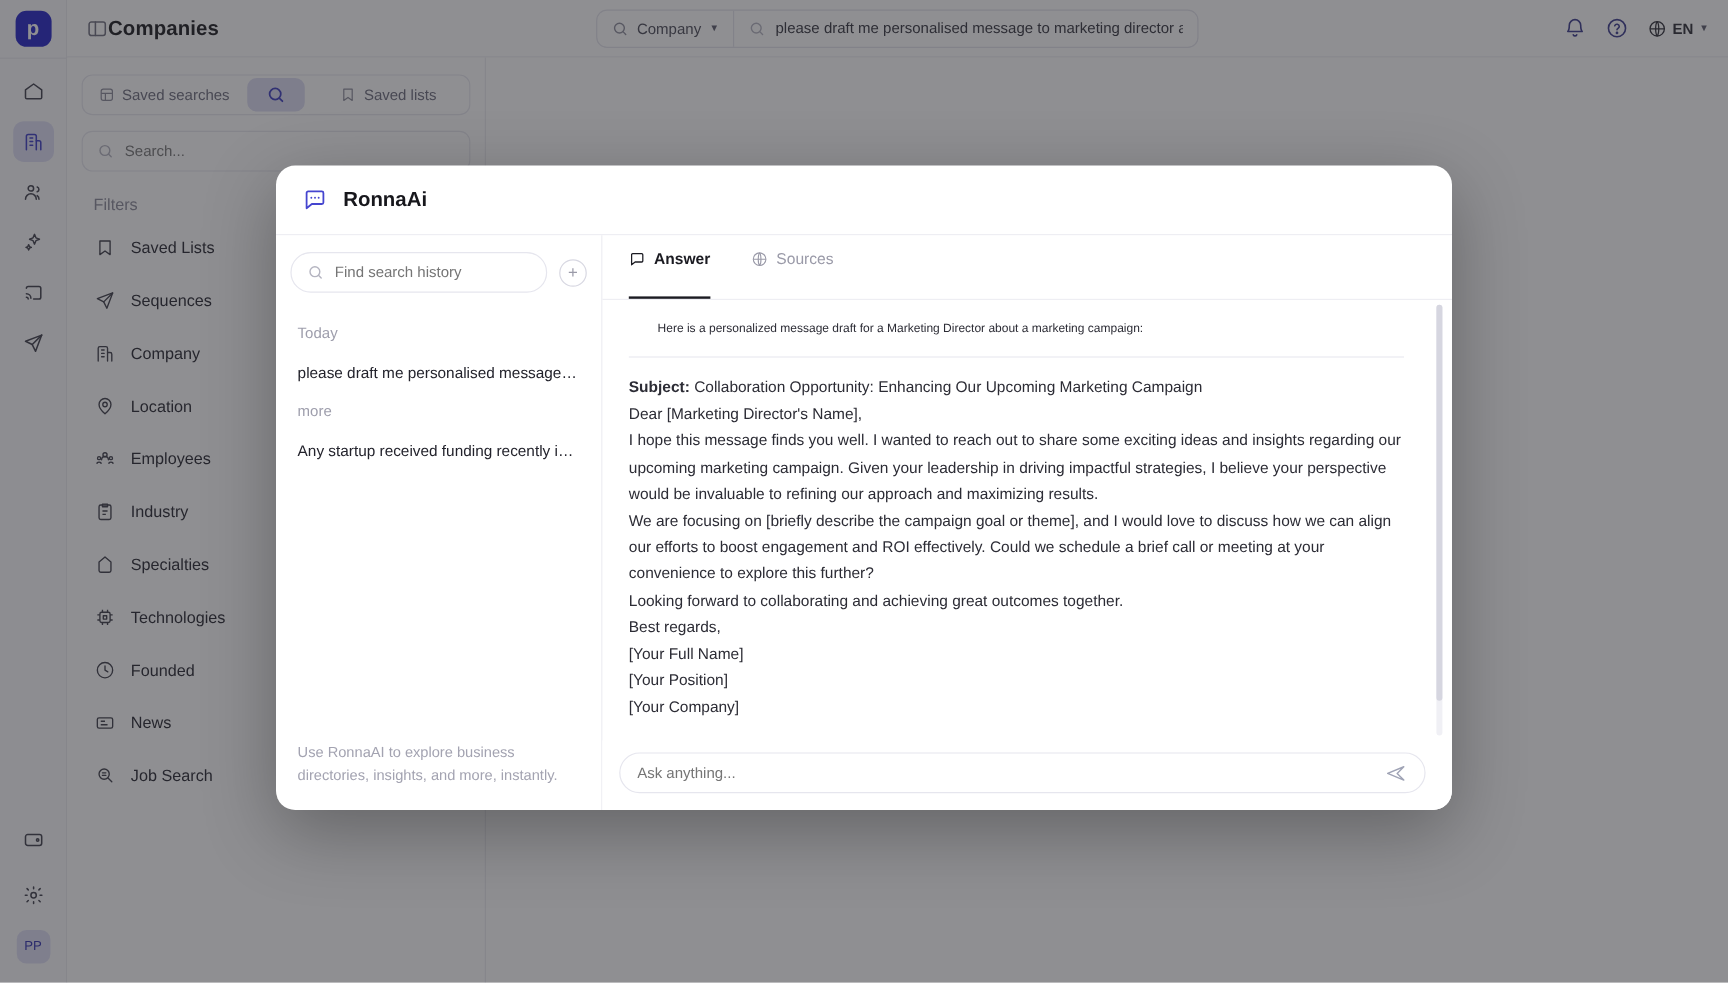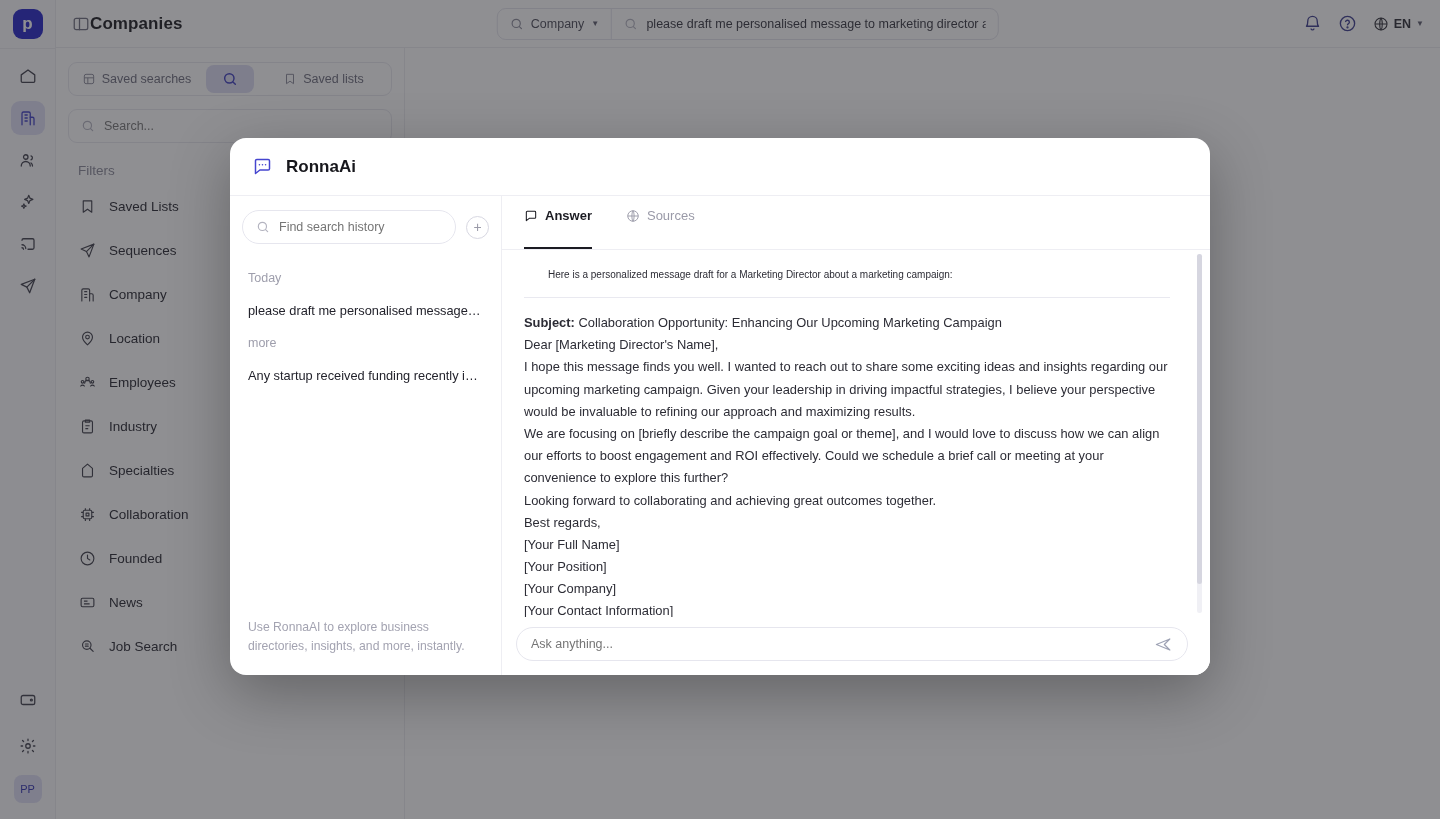--- a/index.html
+++ b/index.html
@@ -436,21 +436,21 @@
       <span>Specialties</span>
     </div>
     <div class="filter-row">
       <span class="filter-ico">
         <svg width="17" height="17" viewBox="0 0 24 24" fill="none" stroke="currentColor" stroke-width="1.6" stroke-linejoin="round">
             <rect x="6" y="6" width="12" height="12" rx="2"></rect>
             <rect x="10" y="10" width="4" height="4"></rect>
             <path d="M9 3v3M15 3v3M9 18v3M15 18v3M3 9h3M3 15h3M18 9h3M18 15h3"></path>
           </svg>
       </span>
-      <span>Collaboration</span>
+      <span>Technologies</span>
     </div>
     <div class="filter-row">
       <span class="filter-ico">
         <svg width="17" height="17" viewBox="0 0 24 24" fill="none" stroke="currentColor" stroke-width="1.6" stroke-linecap="round">
             <circle cx="12" cy="12" r="9"></circle>
             <path d="M12 7v5l3.3 2"></path>
           </svg>
       </span>
       <span>Founded</span>
     </div>
@@ -547,21 +547,20 @@
               <strong>Subject:</strong><span> Collaboration Opportunity: Enhancing Our Upcoming Marketing Campaign</span>
             </p>
             <p>Dear [Marketing Director's Name],</p>
             <p>I hope this message finds you well. I wanted to reach out to share some exciting ideas and insights regarding our upcoming marketing campaign. Given your leadership in driving impactful strategies, I believe your perspective would be invaluable to refining our approach and maximizing results.</p>
             <p>We are focusing on [briefly describe the campaign goal or theme], and I would love to discuss how we can align our efforts to boost engagement and ROI effectively. Could we schedule a brief call or meeting at your convenience to explore this further?</p>
             <p>Looking forward to collaborating and achieving great outcomes together.</p>
             <p>Best regards,</p>
             <p>[Your Full Name]</p>
             <p>[Your Position]</p>
             <p>[Your Company]</p>
-            <p>[Your Contact Information]</p>
           </div>
 
         </div>
 
         <div class="scrollbar-track">
           <div class="scrollbar-thumb"></div>
         </div>
 
         <div class="ask-wrap">
           <div class="ask-box">

